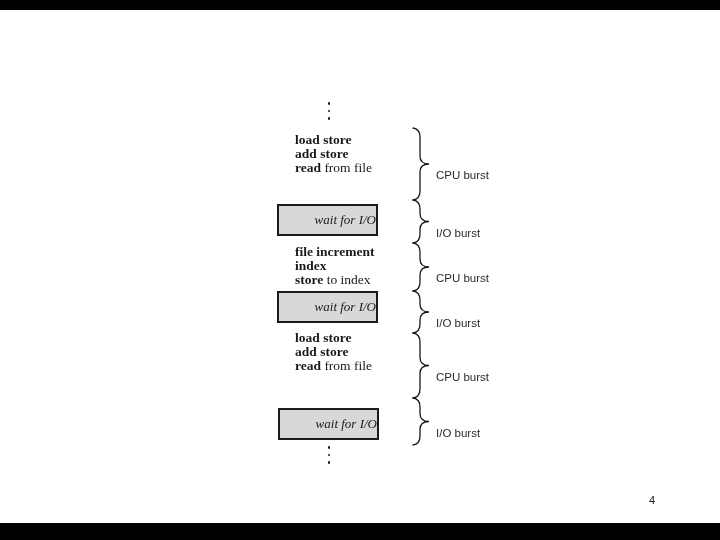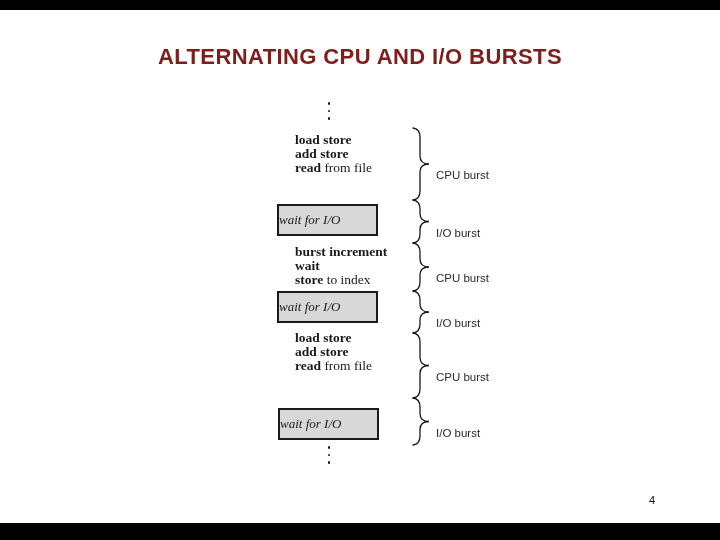--- a/index.html
+++ b/index.html
@@ -33,21 +33,21 @@
     font-family:"Liberation Serif","DejaVu Serif",serif;
     font-size:13.5px;line-height:14px;color:var(--ink);white-space:nowrap;
   }
   .code .bold{font-weight:bold;}
   .code-1{top:133px;}
   .code-2{top:245px;}
   .code-3{top:331px;}
   .waitbox{
     position:absolute;left:265px;width:97px;height:28px;
     background:var(--box-fill);border:2px solid var(--box-border);
-    display:flex;align-items:center;justify-content:flex-start;
+    display:flex;align-items:center;justify-content:flex-end;
     font-family:"Liberation Serif","DejaVu Serif",serif;
     font-style:italic;font-size:13px;color:var(--ink);
   }
   .wait-1{top:204px;}
   .wait-2{top:291px;}
   .wait-3{left:266px;top:408px;}
   #brace-svg{position:absolute;top:0;left:0;width:720px;height:540px;pointer-events:none;}
   .burst-label{
     position:absolute;left:424px;white-space:nowrap;
     font-family:"Liberation Sans",sans-serif;font-size:11.5px;color:#2a2a2a;margin-top:12px;
@@ -57,43 +57,42 @@
     font-size:11px;color:#111;font-family:"Liberation Sans",sans-serif;
   }
 </style>
 </head>
 <body>
 
 <div class="slide">
   <div class="bar top"></div>
   <div class="bar bottom"></div>
 
-  <h1 class="title">ALTERNATING CPU AND I/O BURSTS</h1>
 
   <div class="diagram">
 
     <div class="vdots top">
         <i></i>
         <i></i>
         <i></i>
       </div>
 
     <div class="code code-1">
         <div><span class="bold">load store</span></div>
         <div><span class="bold">add store</span></div>
         <div><span class="bold">read</span><span> from file</span></div>
       </div>
 
     <div class="waitbox wait-1">
       <span>wait for I/O</span>
     </div>
 
     <div class="code code-2">
-        <div><span class="bold">burst increment</span></div>
-        <div><span class="bold">wait</span></div>
+        <div><span class="bold">file increment</span></div>
+        <div><span class="bold">index</span></div>
         <div><span class="bold">store</span><span> to index</span></div>
       </div>
 
     <div class="waitbox wait-2">
       <span>wait for I/O</span>
     </div>
 
     <div class="code code-3">
         <div><span class="bold">load store</span></div>
         <div><span class="bold">add store</span></div>

